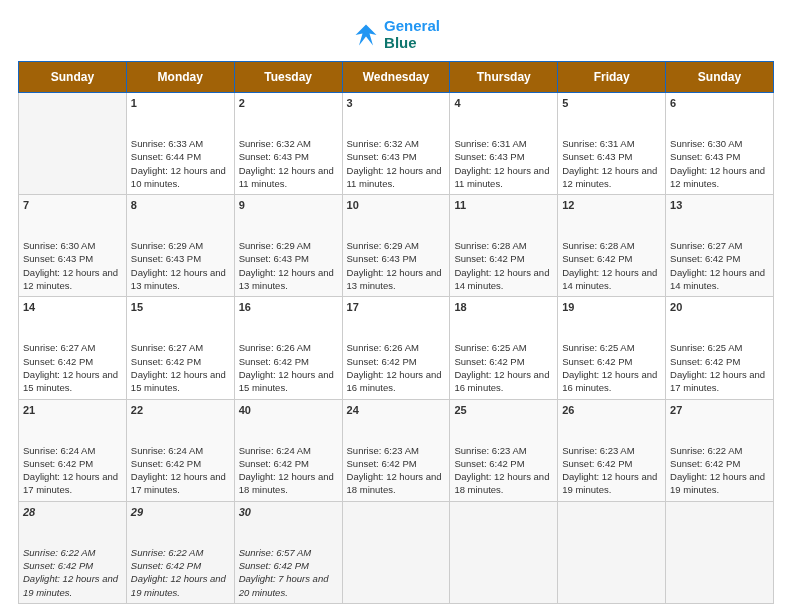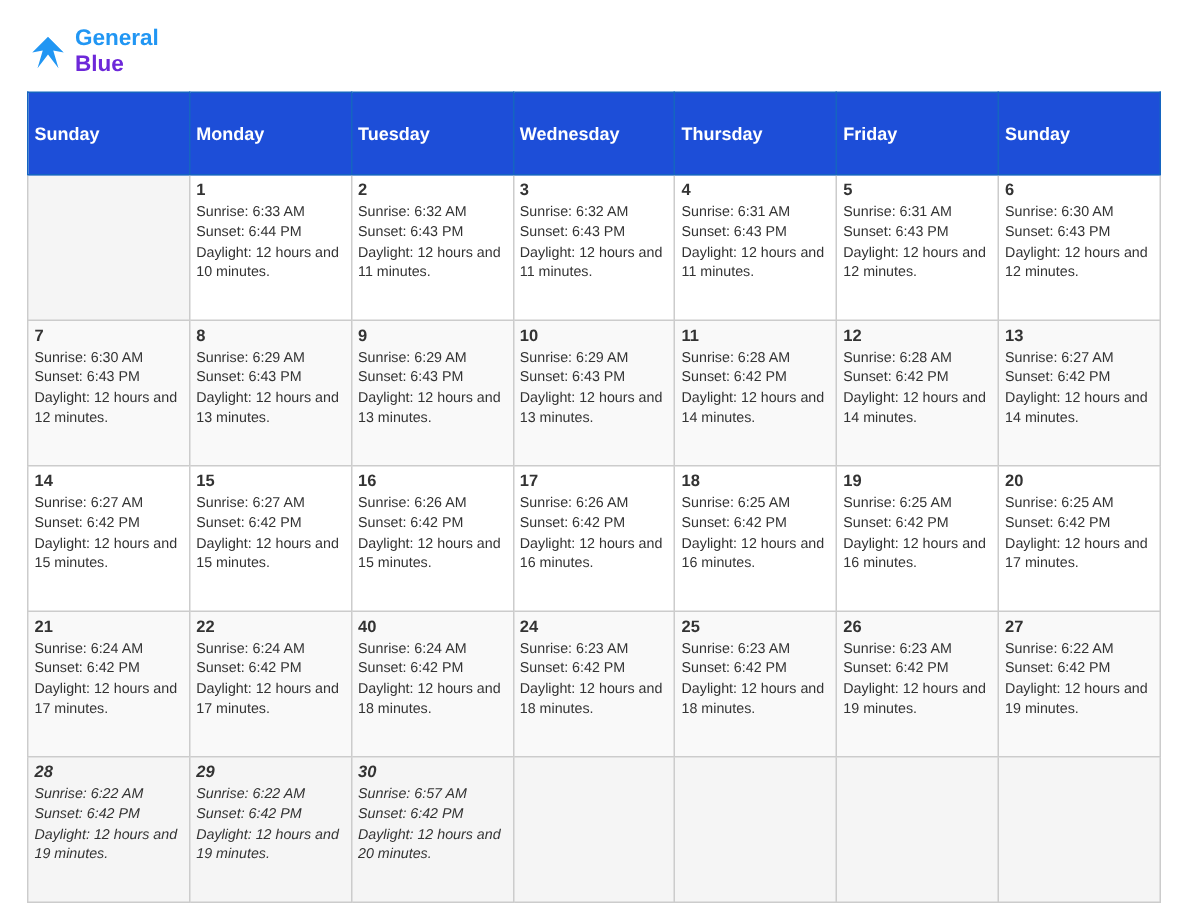--- a/index.html
+++ b/index.html
@@ -12,21 +12,21 @@
     }
     .page {
       width: 792px;
       height: 612px;
       padding: 18px 18px 10px 18px;
       display: flex;
       flex-direction: column;
     }
     .header {
       display: flex;
-      justify-content: flex-start;
+      justify-content: center;
       align-items: flex-start;
       margin-bottom: 10px;
     }
     .logo {
       display: flex;
       align-items: center;
       gap: 4px;
     }
     .logo-text {
       font-size: 15px;
@@ -54,26 +54,26 @@
       color: #555;
     }
     .calendar {
       flex: 1;
       border: 1px solid #ccc;
       border-collapse: collapse;
       width: 100%;
       table-layout: fixed;
     }
     .calendar th {
-      background-color: #1d4ed8;
+      background-color: #a16207;
       color: #fff;
       font-size: 12px;
       font-weight: bold;
-      padding: 20px 4px;
-      text-align: left;
+      padding: 8px 4px;
+      text-align: center;
       border: 1px solid #1565c0;
     }
     .calendar td {
       border: 1px solid #ccc;
       vertical-align: top;
       padding: 4px 4px;
       font-size: 9.5px;
       color: #333;
       height: 78px;
     }
@@ -84,38 +84,39 @@
       background: #fff;
     }
     .day-num {
       font-size: 11px;
       font-weight: bold;
       margin-bottom: 2px;
       display: block;
     }
     .cell-content {
       line-height: 1.4;
+      margin-top: 28px;
     }
     .empty-row td {
       background: #f5f5f5 !important;
       font-style: italic;
     }
   </style>
 </head>
 <body>
 
 <div class="page">
   <div class="header">
     <div class="logo">
       <svg class="logo-bird" viewBox="0 0 40 40">
         <polygon points="20,5 35,20 25,18 30,35 20,22 10,35 15,18 5,20" fill="#2196f3"></polygon>
       </svg>
       <div class="logo-text">
         <div><span>General</span></div>
-        <div style="color:#6d28d9">Blue</div>
+        <div style="color:#0f766e">Blue</div>
       </div>
     </div>
     <div class="title-area">
       <div class="main-title"></div>
       <div class="subtitle"></div>
     </div>
   </div>
 
   <table class="calendar">
     <thead>
@@ -370,21 +371,21 @@
             <div>Sunrise: 6:22 AM</div>
             <div>Sunset: 6:42 PM</div>
             <div>Daylight: 12 hours and 19 minutes.</div>
           </div>
           </td>
           <td>
             <span class="day-num">30</span>
           <div class="cell-content">
             <div>Sunrise: 6:57 AM</div>
             <div>Sunset: 6:42 PM</div>
-            <div>Daylight: 12 hours and 20 minutes.</div>
+            <div>Daylight: 7 hours and 20 minutes.</div>
           </div>
           </td>
           <td style="background: rgb(245, 245, 245);"></td>
           <td style="background: rgb(245, 245, 245);"></td>
           <td style="background: rgb(245, 245, 245);"></td>
           <td style="background: rgb(245, 245, 245);"></td>
         </tr>
       </tbody>
   </table>
 </div>

